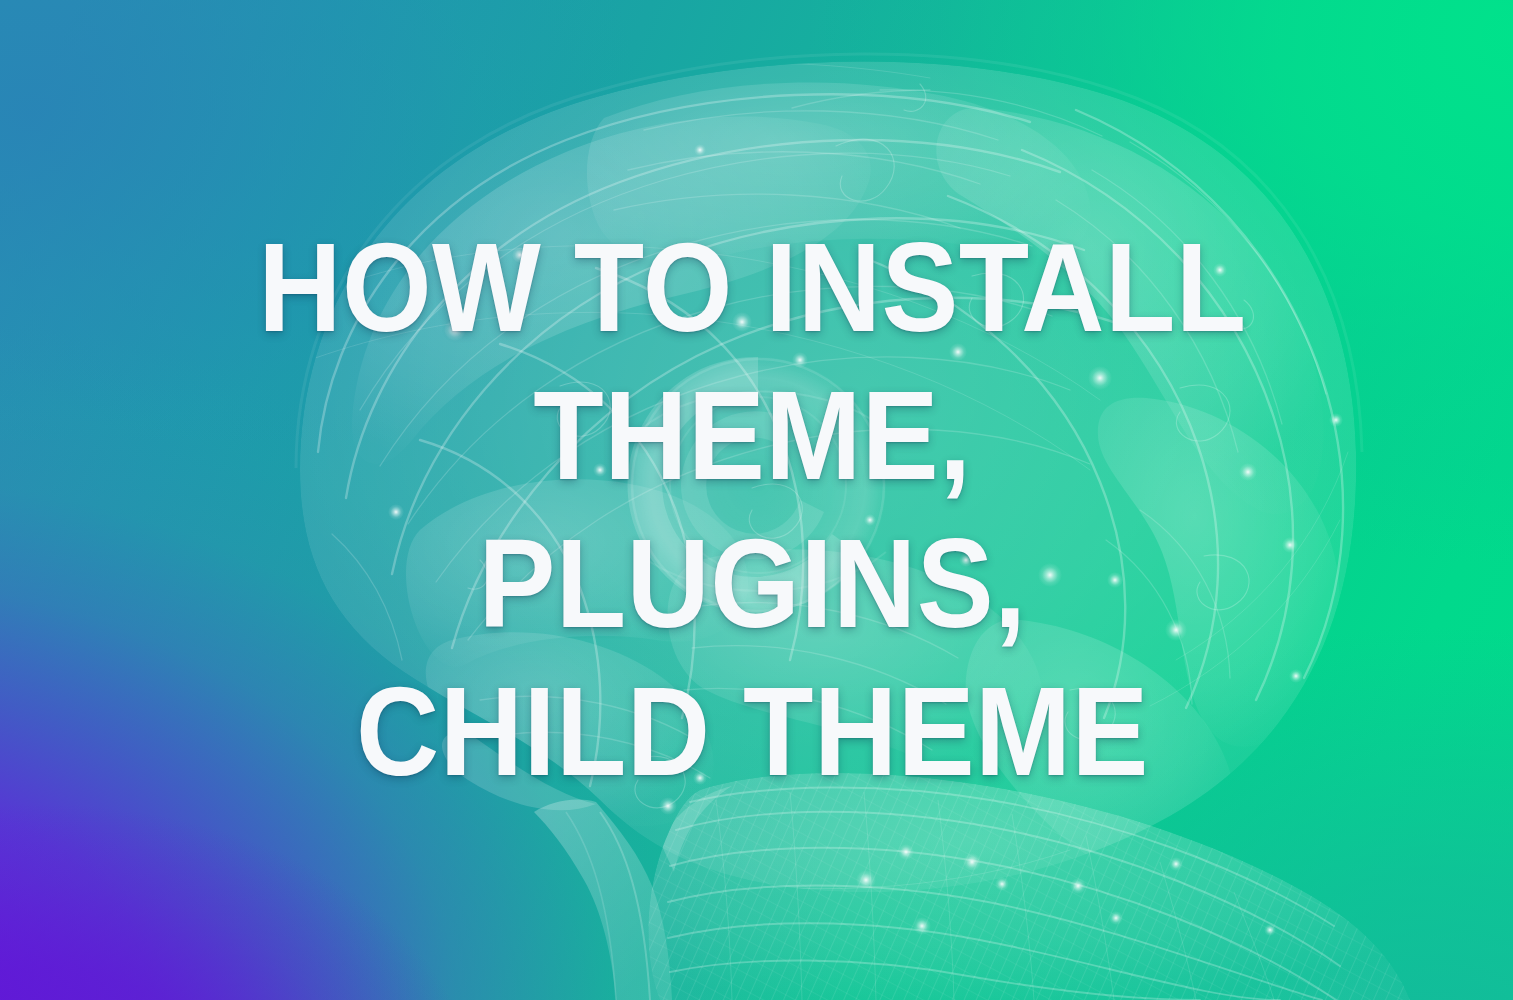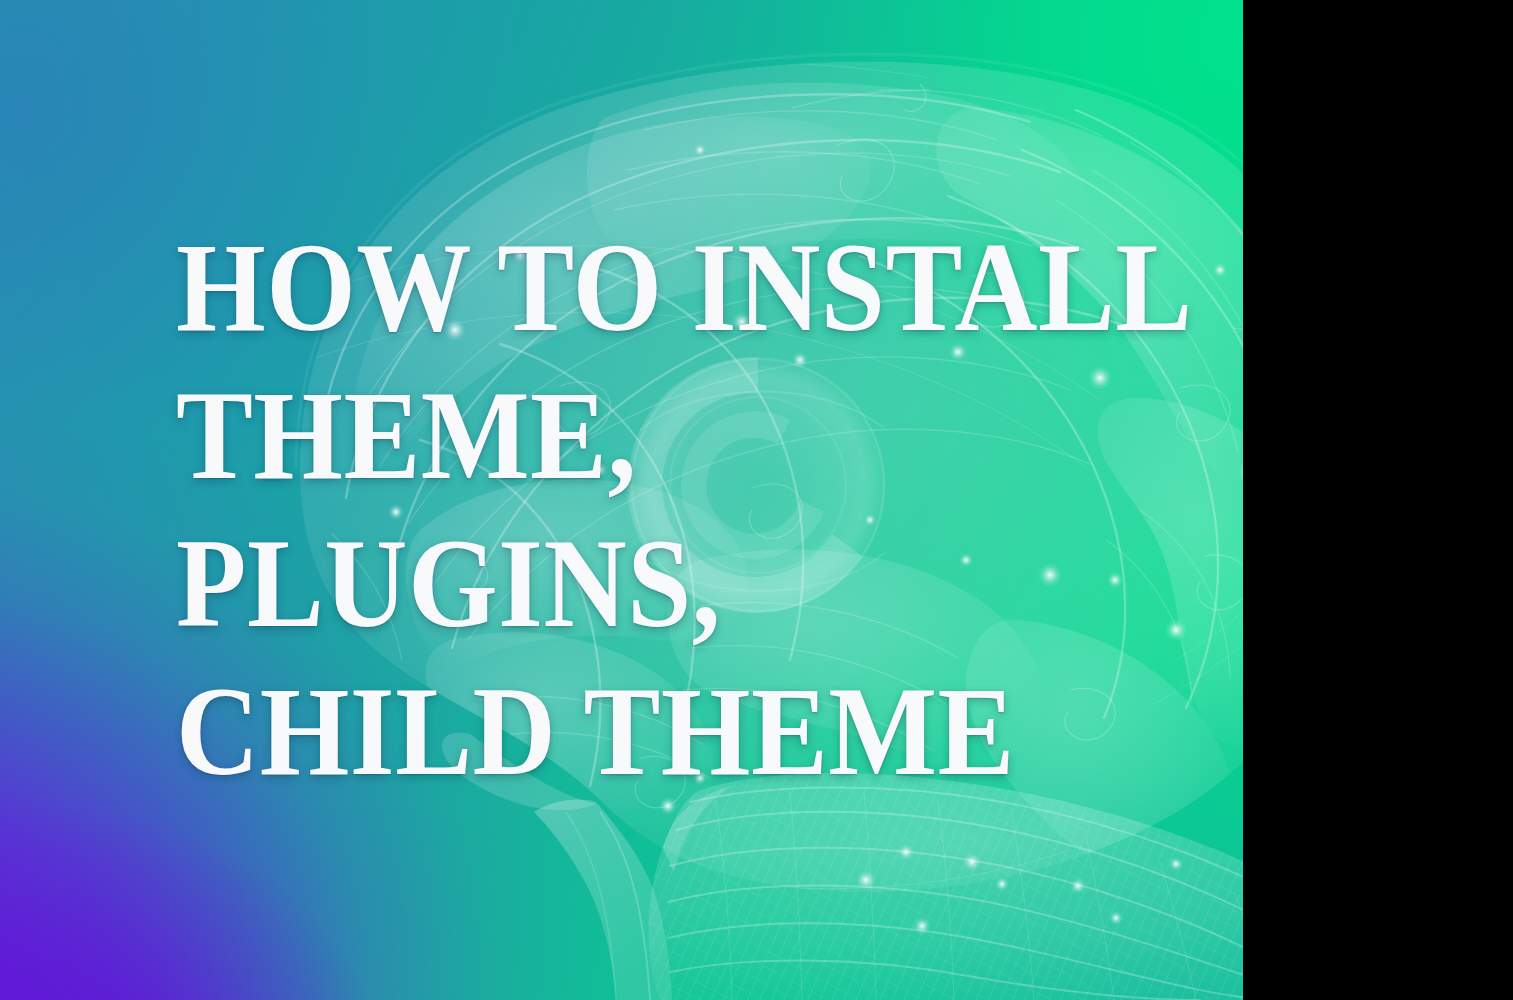--- a/index.html
+++ b/index.html
@@ -2,25 +2,26 @@
 <html><head>
 <meta charset="utf-8">
 <style>
   html, body {
     margin: 0;
     padding: 0;
     background: #000;
   }
   #poster {
     position: relative;
-    width: 1243px;
+    width: 1513px;
     height: 1000px;
     overflow: hidden;
-    font-family: Liberation Serif, serif;
+    font-family: Liberation Sans, sans-serif;
     isolation: isolate;
+    text-align: center;
   }
 
   
   .bg-base {
     position: absolute;
     inset: 0;
     background: linear-gradient(112deg,
         #2a8ab5 0%,
         #2a8ab5 4%,
         #1f97ae 18%,

